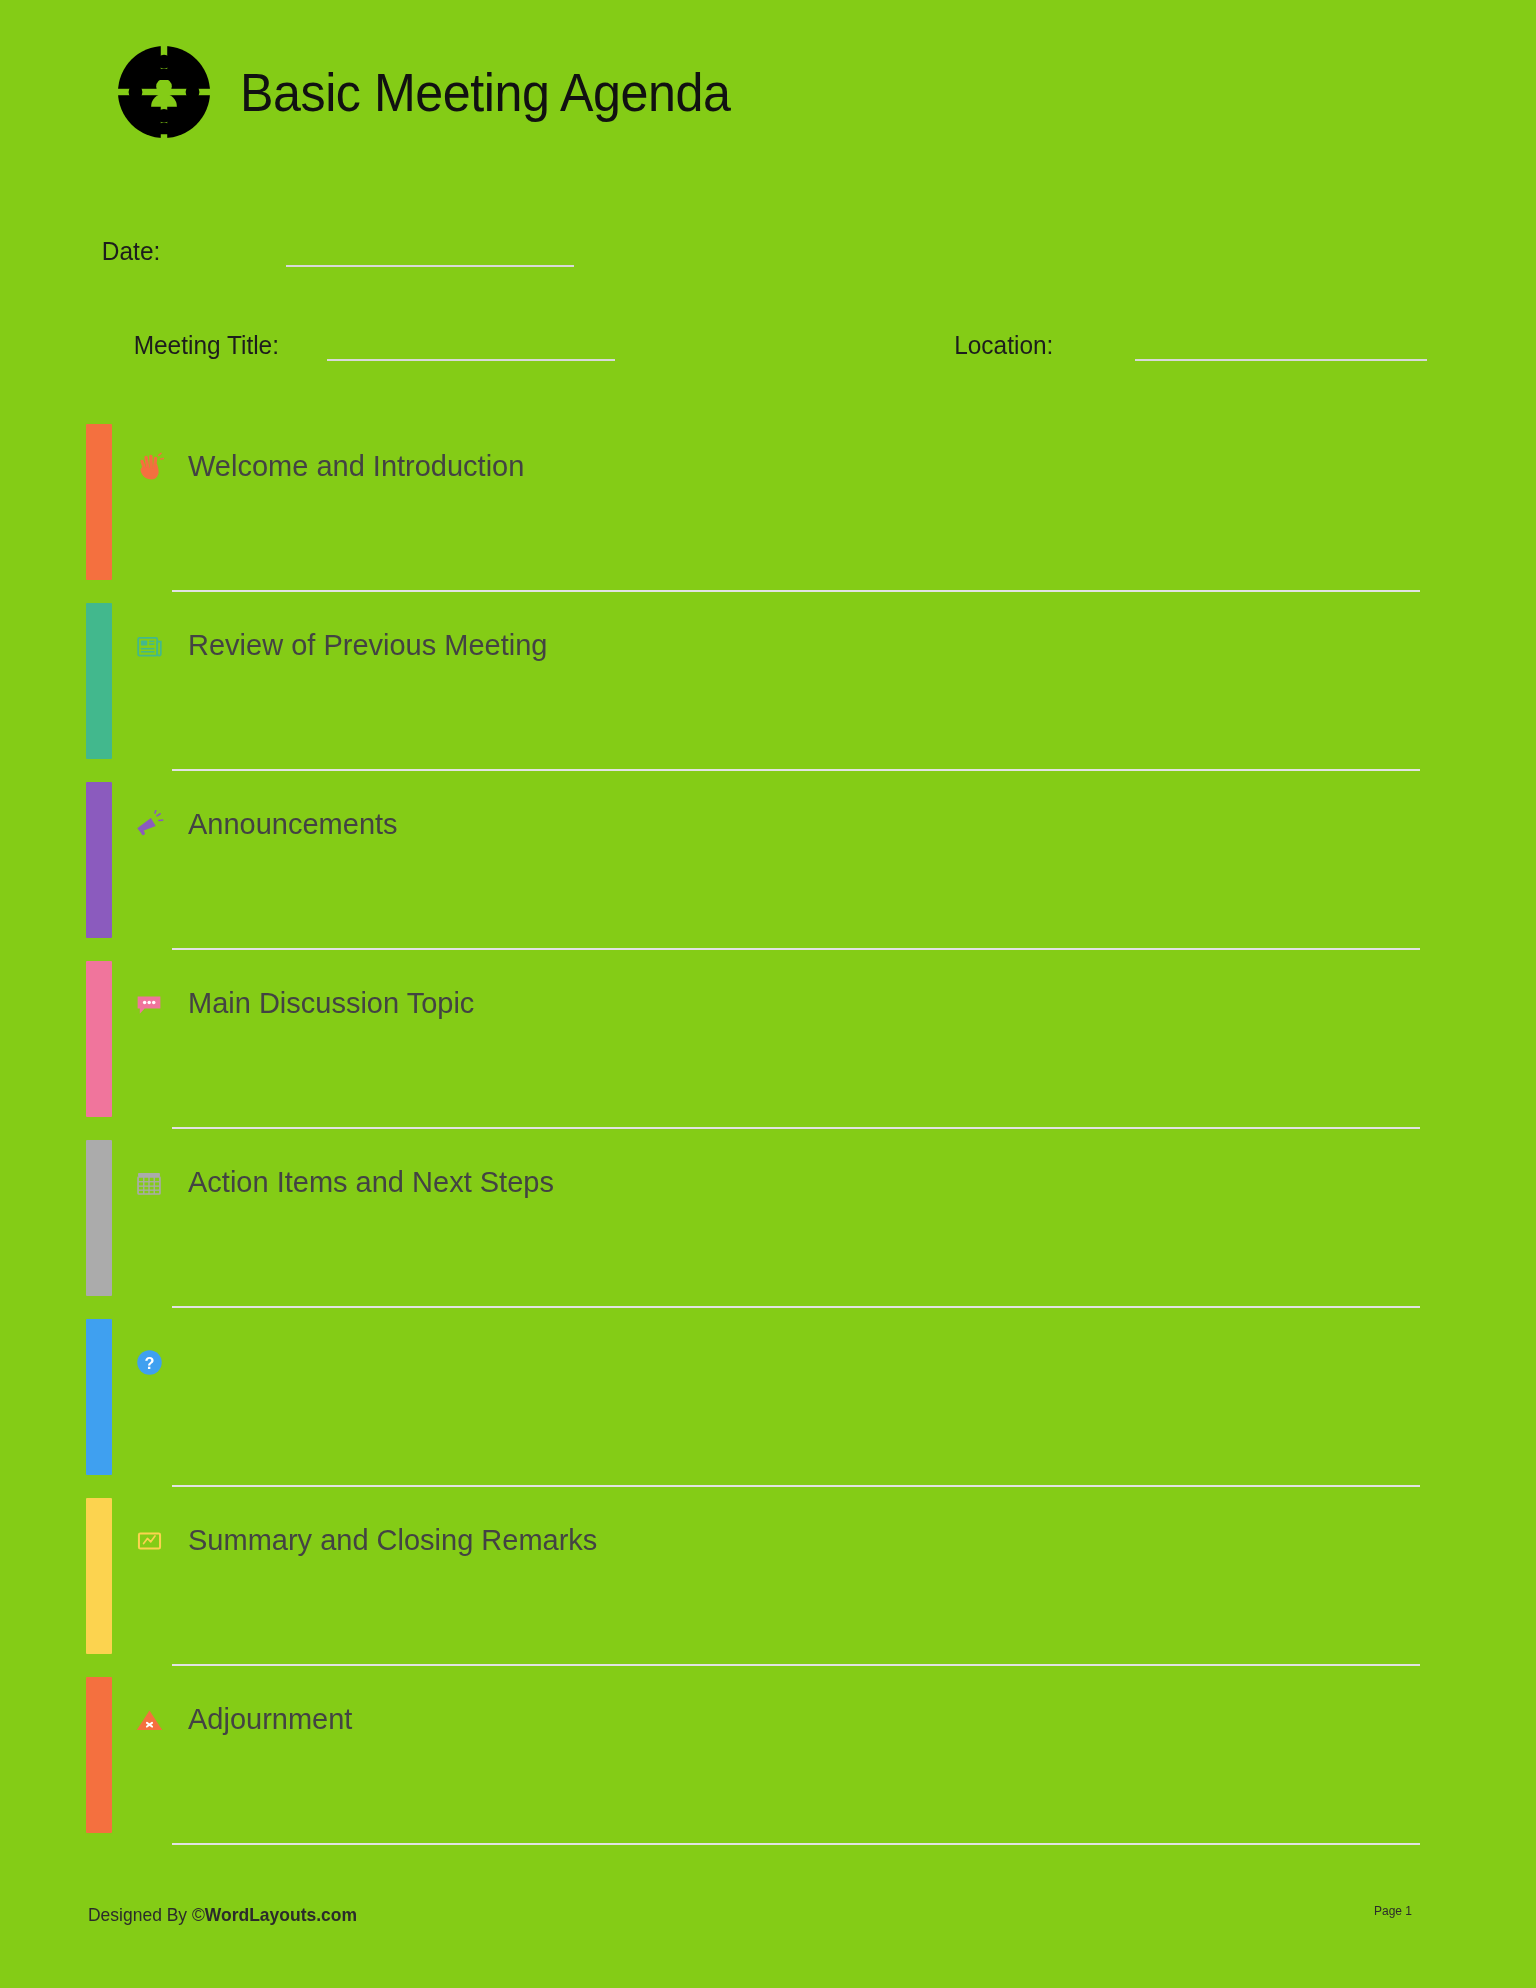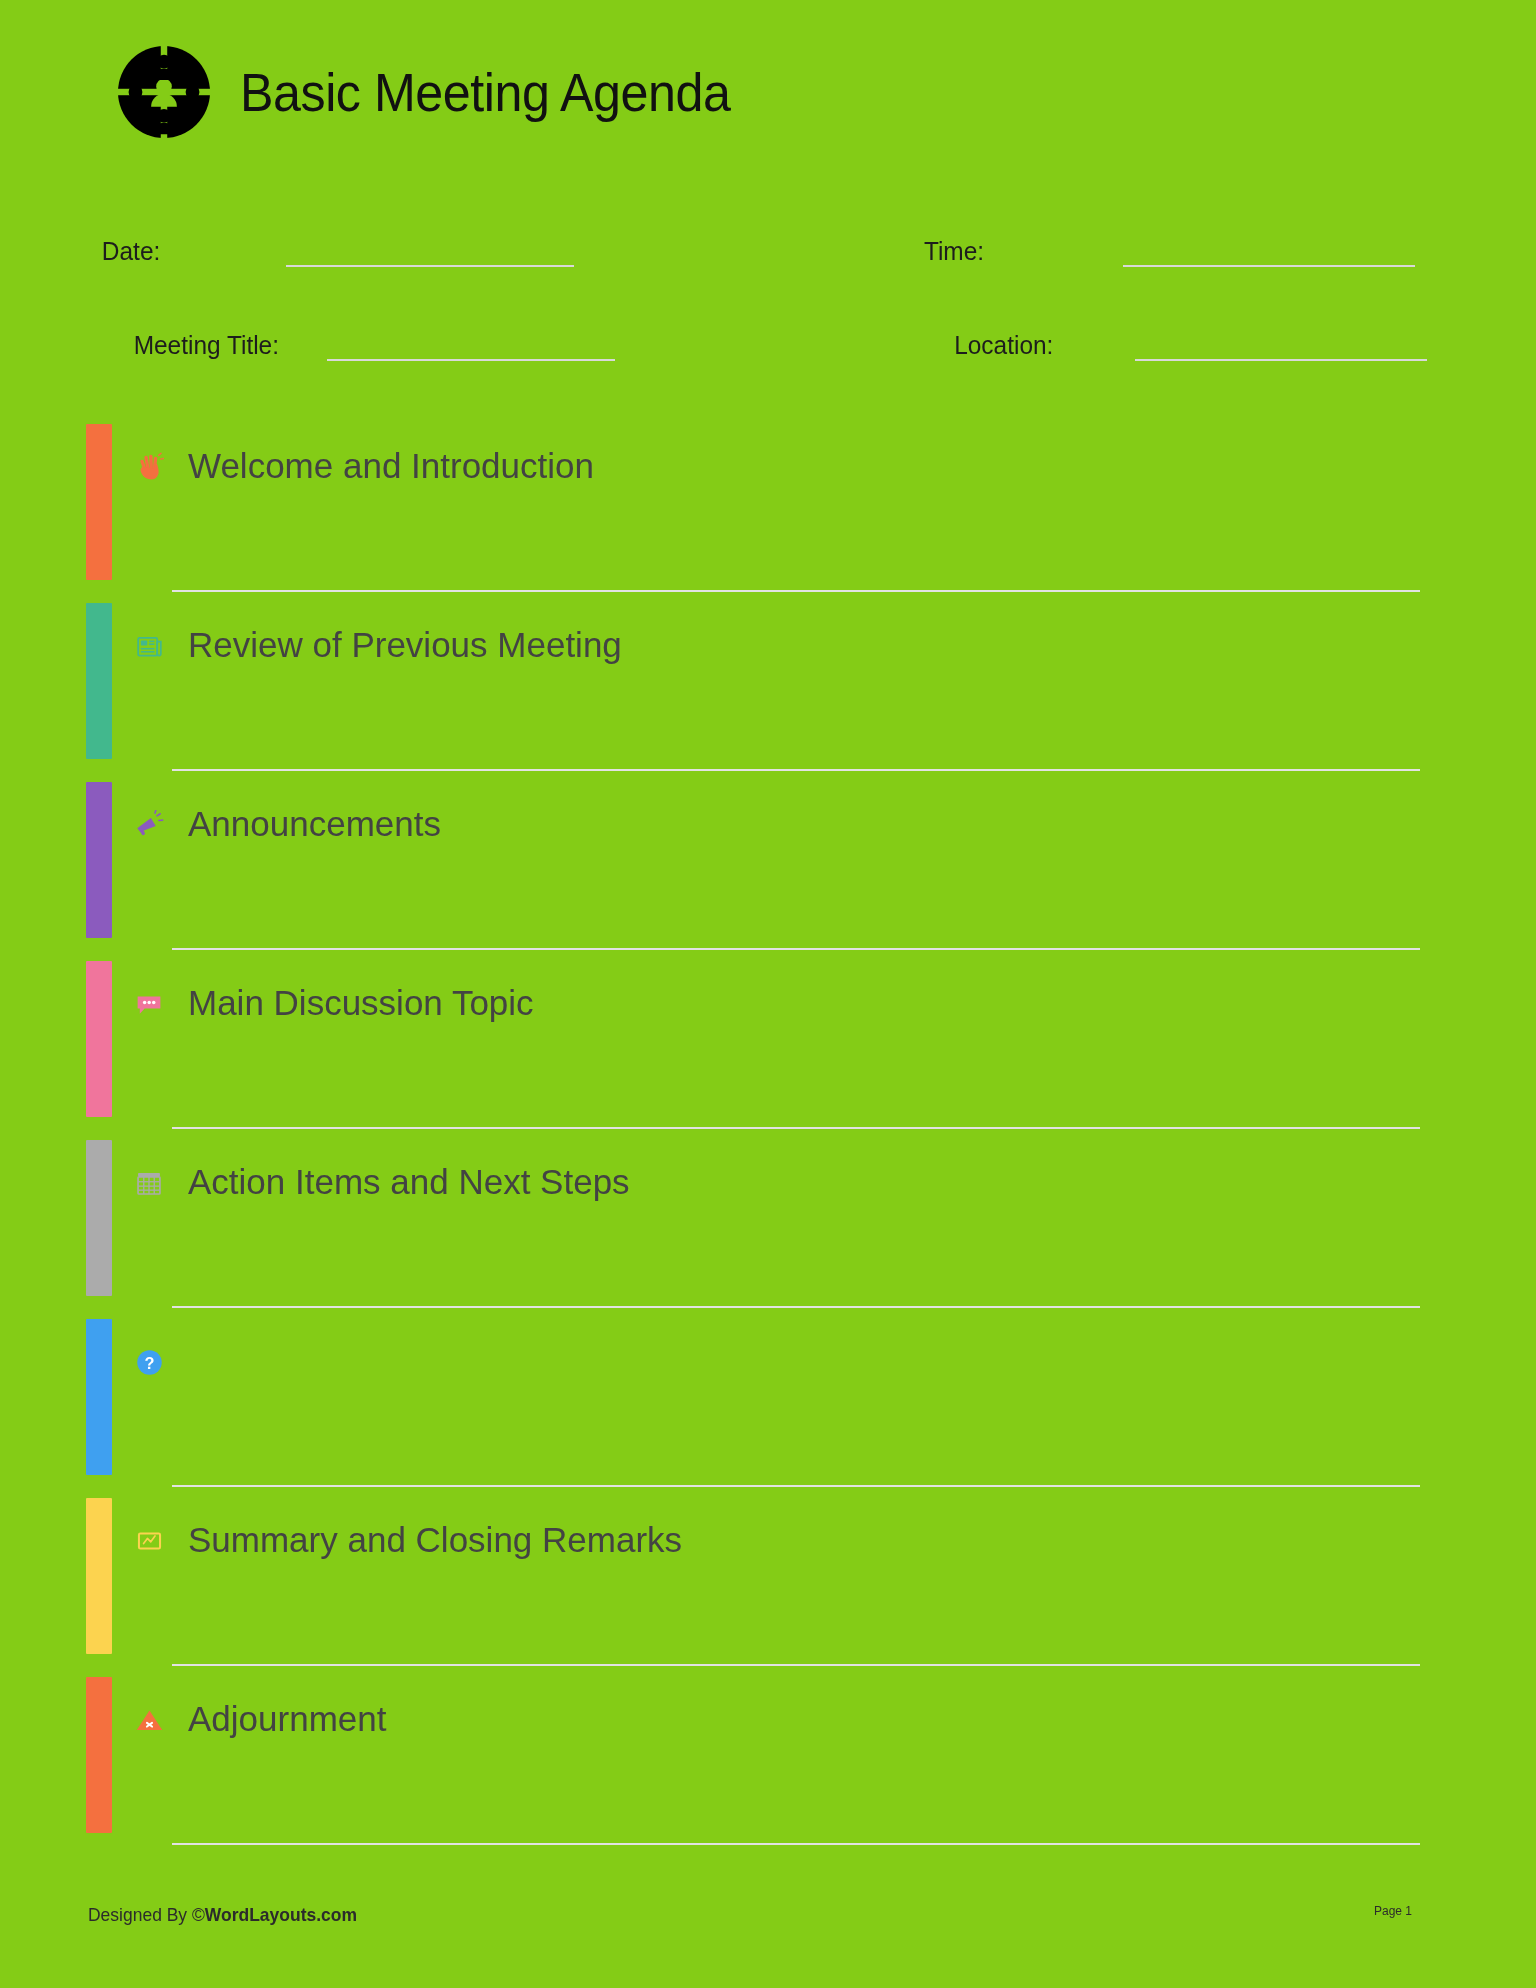--- a/index.html
+++ b/index.html
@@ -118,21 +118,21 @@
     display: flex;
     align-items: center;
     justify-content: center;
   }
   .item-icon svg { display: block; }
 
   .item-title {
     position: absolute;
     left: 188px;
     top: 31px;
-    font-size: 35px;
+    font-size: 29px;
     line-height: 44px;
     color: #434343;
     white-space: nowrap;
     font-weight: 400;
   }
   .item-rule {
     position: absolute;
     left: 172px;
     right: 116px;
     bottom: 0;
@@ -201,24 +201,20 @@
         <circle cx="81" cy="50" r="7.5" fill="#000"></circle>
         <path d="M68.5 70 a12.5 12.5 0 0 1 25 0 z" fill="#000"></path>
       </svg>
     </div>
     <div class="doc-title">Basic Meeting Agenda</div>
   </div>
 
   <div class="form-row row1">
     <div class="field f-date">
       <span class="lbl">Date:</span>
-      <span class="blank"></span>
-    </div>
-    <div class="field f-time">
-      <span class="lbl">Time:</span>
       <span class="blank"></span>
     </div>
   </div>
 
   <div class="form-row row2">
     <div class="field f-title">
       <span class="lbl">Meeting Title:</span>
       <span class="blank"></span>
     </div>
     <div class="field f-location">

